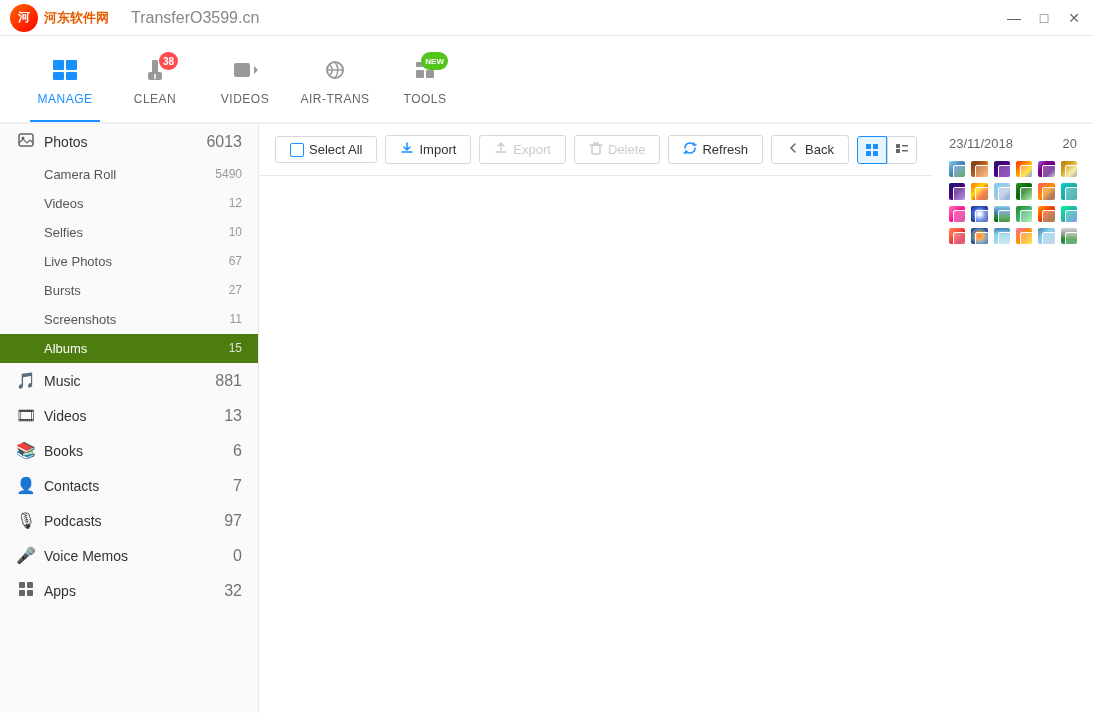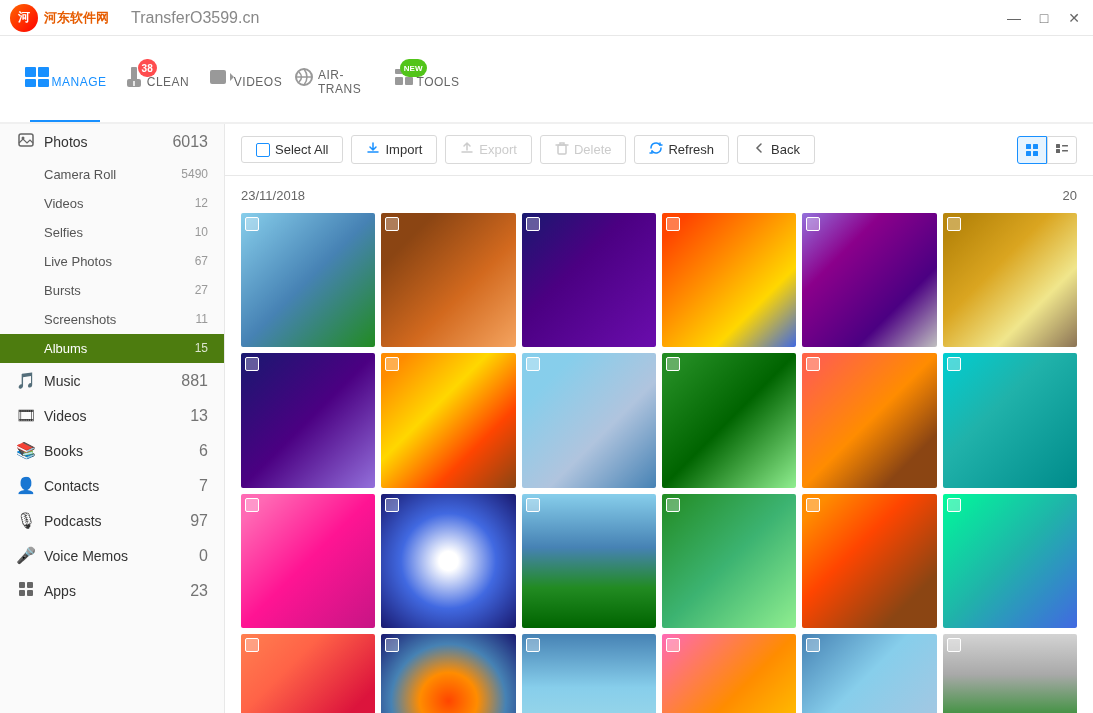--- a/index.html
+++ b/index.html
@@ -44,21 +44,21 @@
     .nav-bar {
       height: 88px;
       background: #fff;
       display: flex;
       align-items: flex-end;
       padding: 0 20px 0 20px;
       border-bottom: 2px solid #f0f0f0;
     }
     .nav-item {
       display: flex;
-      flex-direction: row;
+      flex-direction: column;
       align-items: center;
       justify-content: center;
       width: 90px;
       height: 80px;
       cursor: pointer;
       position: relative;
       color: #666;
     }
     .nav-item.active { color: #1890ff; }
     .nav-item.active::after {
@@ -97,21 +97,21 @@
     }
 
     
     .main-layout {
       display: flex;
       height: calc(713px - 36px - 88px);
     }
 
     
     .sidebar {
-      width: 225px;
+      width: 259px;
       background: #fafafa;
       border-right: 1px solid #e8e8e8;
       overflow-y: auto;
       flex-shrink: 0;
     }
     .sidebar-item {
       display: flex;
       align-items: center;
       padding: 8px 16px;
       cursor: pointer;
@@ -142,21 +142,21 @@
       margin-left: auto;
       font-size: 12px;
       color: #999;
     }
     .sidebar-sub-item.active .item-count { color: rgba(255,255,255,0.8); }
 
     
     .content-area {
       flex: 1;
       display: flex;
-      flex-direction: column;
+      flex-direction: row;
       overflow: hidden;
     }
 
     
     .action-bar {
       height: 52px;
       display: flex;
       align-items: center;
       padding: 0 16px;
       border-bottom: 1px solid #e8e8e8;
@@ -425,21 +425,21 @@
     <div class="sidebar-item">
       <span class="item-icon">
         <svg width="16" height="16" viewBox="0 0 16 16" fill="none">
           <rect x="1" y="1" width="6" height="6" rx="1" fill="#666"></rect>
           <rect x="9" y="1" width="6" height="6" rx="1" fill="#666"></rect>
           <rect x="1" y="9" width="6" height="6" rx="1" fill="#666"></rect>
           <rect x="9" y="9" width="6" height="6" rx="1" fill="#666"></rect>
         </svg>
       </span>
       <span class="item-label">Apps</span>
-      <span class="item-count">23</span>
+      <span class="item-count">32</span>
     </div>
   </div>
 
   <div class="content-area">
 
     <div class="action-bar">
       <button class="action-btn">
         <span style="width:14px;height:14px;border:1.5px solid #1890ff;border-radius:2px;display:inline-block;"></span>
         <span>Select All</span>
       </button>

